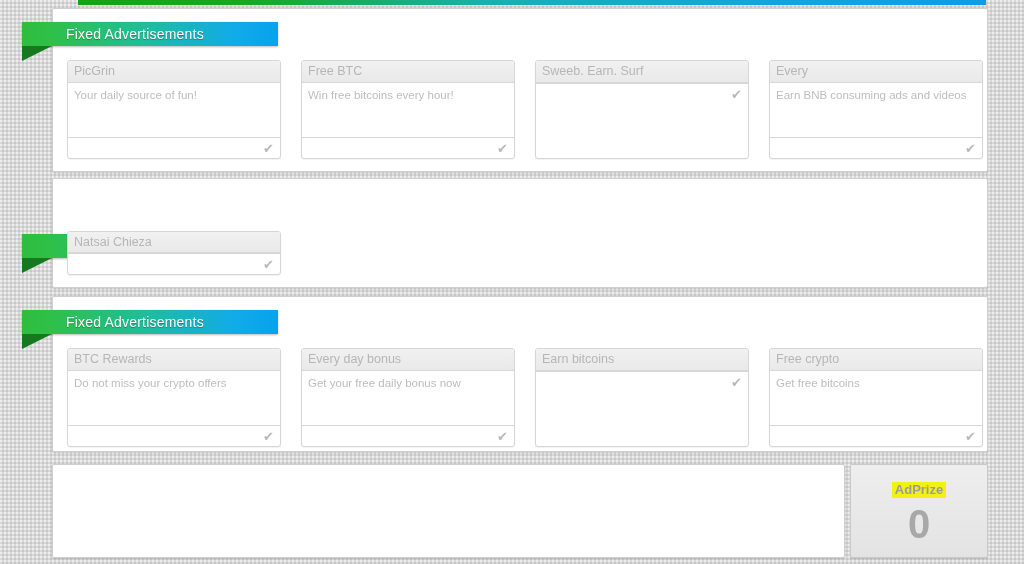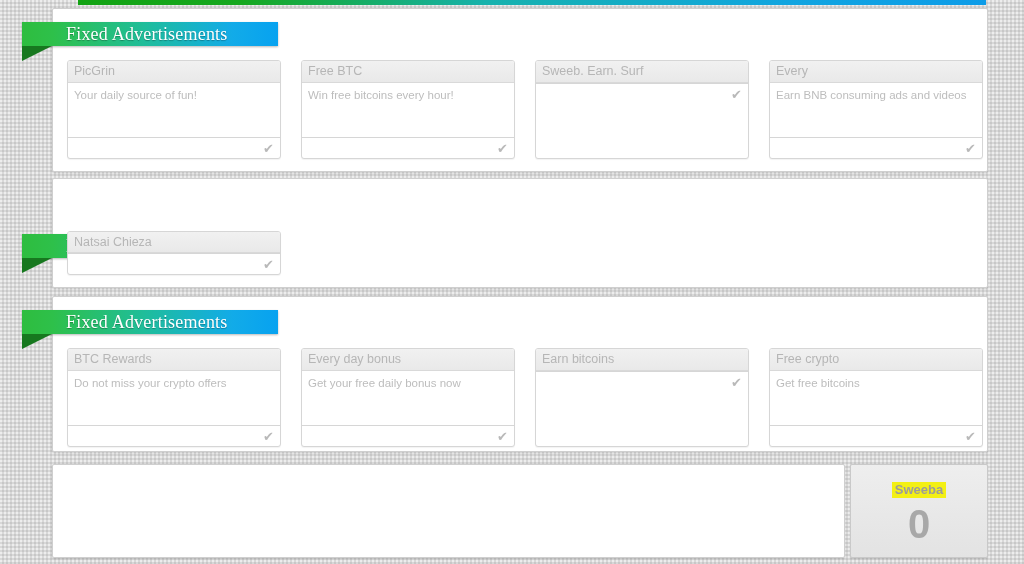--- a/index.html
+++ b/index.html
@@ -60,25 +60,24 @@
     height: 24px;
     background: linear-gradient(to right, #2ebd3f 0%, #2ec04a 12%, #1fbd9b 48%, #12abe8 82%, #07a2f0 100%);
     box-shadow: 0 1px 2px rgba(0,0,0,0.28);
     display: flex;
     align-items: center;
     box-sizing: border-box;
     padding-left: 44px;
   }
   .ribbon-label {
     color: #ffffff;
-    font-size: 18px;
+    font-size: 14px;
     letter-spacing: 0.2px;
     text-shadow: 0 1px 1px rgba(0,0,0,0.30);
     white-space: nowrap;
-    font-family: Liberation Serif, serif;
   }
   .ribbon-fold {
     position: absolute;
     left: 0;
     top: 24px;
     width: 0;
     height: 0;
     border-left: 30px solid #17781f;
     border-bottom: 15px solid transparent;
   }
@@ -281,16 +280,16 @@
       <span class="check-icon">✔</span>
     </div>
   </div>
 
 </div>
 
 <div class="panel" id="panel-empty"></div>
 
 <div class="panel" id="panel-adprize">
   <div class="adprize-inner">
-    <span class="adprize-title">Sweeba</span>
+    <span class="adprize-title">AdPrize</span>
     <span class="adprize-count">0</span>
   </div>
 </div>
 
 </body></html>

